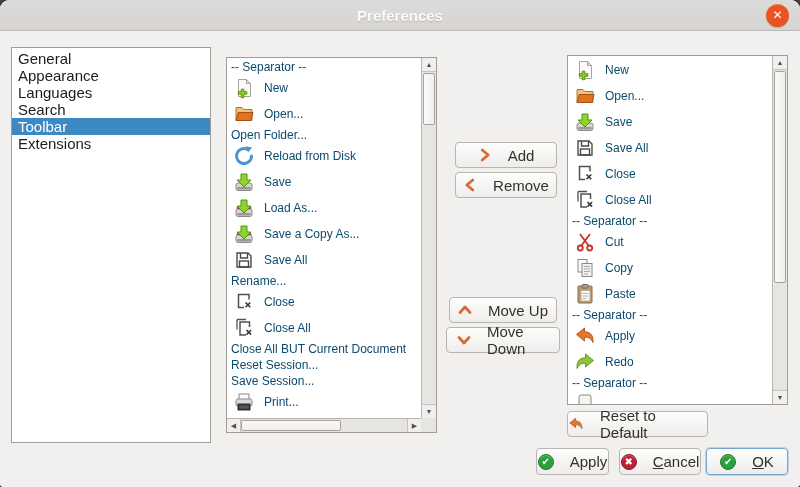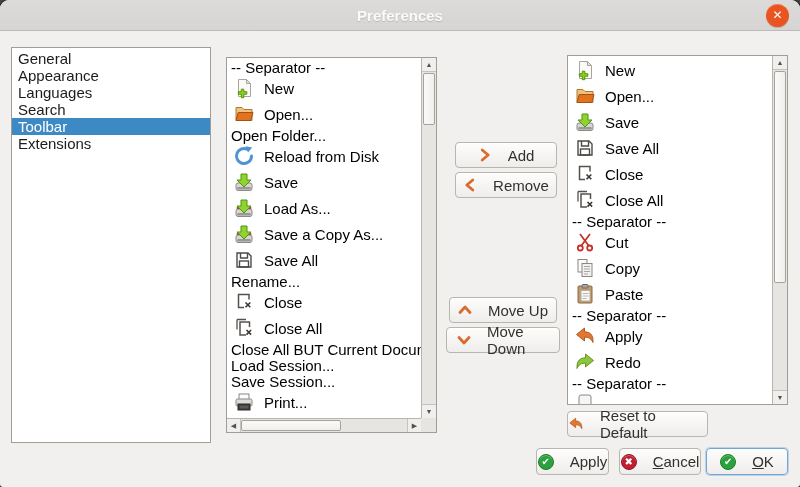--- a/index.html
+++ b/index.html
@@ -23,21 +23,21 @@
   .cat-item.selected{background:#3d89c3;color:#ffffff;}
   .mid-list{left:226px;top:57px;width:211px;height:376px;}
   .right-list{left:567px;top:55px;width:221px;height:350px;}
   .list-viewport{position:absolute;left:0;top:0;right:15px;bottom:0;overflow:hidden;padding-top:1px;}
   .mid-list .list-viewport{bottom:14px;}
   .row{display:flex;align-items:center;white-space:nowrap;}
   .icon-row{height:26px;}
   .text-row{height:16px;padding-left:4px;}
   .row-icon{width:22px;height:22px;margin:0 9px 0 6px;flex:none;}
   .row-icon svg{width:100%;height:100%;display:block;}
-  .row-label{font-size:15px;color:#000000;}
+  .row-label{font-size:12px;color:#0c4a6e;}
   
   .vscroll{position:absolute;top:0;bottom:0;right:0;width:15px;background:#e7e5e2;border-left:1px solid #b8b5b0;}
   .mid-list .vscroll{bottom:14px;}
   .sb-btn{position:absolute;left:0;width:14px;height:14px;background:#f1efed;color:#55524e;font-size:7px;
           display:flex;align-items:center;justify-content:center;cursor:pointer;}
   .sb-up{top:0;border-bottom:1px solid #c6c3be;}
   .sb-down{bottom:0;border-top:1px solid #c6c3be;}
   .sb-thumb{position:absolute;left:1px;right:1px;background:linear-gradient(90deg,#fbfaf9,#f1efec);
             border:1px solid #a6a39d;border-radius:2px;cursor:grab;}
   .hscroll{position:absolute;left:0;right:15px;bottom:0;height:14px;background:#e7e5e2;border-top:1px solid #b8b5b0;}
@@ -186,21 +186,21 @@
                 <path d="M16.5 10V5H7v13h6" stroke="#55524e" stroke-width="1.5"></path>
                 <path d="M13.5 13l4.6 4.6M18.1 13l-4.6 4.6" stroke="#3a3836" stroke-width="1.6"></path>
               </svg>
             </span>
             <span class="row-label">Close All</span>
           </div>
           <div class="row text-row">
             <span class="row-label">Close All BUT Current Document</span>
           </div>
           <div class="row text-row">
-            <span class="row-label">Load Session...</span>
+            <span class="row-label">Reset Session...</span>
           </div>
           <div class="row text-row">
             <span class="row-label">Save Session...</span>
           </div>
           <div class="row icon-row">
             <span class="row-icon">
               <svg viewBox="0 0 22 22">
                 <rect x="6" y="3" width="10" height="6.5" fill="#fcfcfb" stroke="#8a8885"></rect>
                 <rect x="3" y="8" width="16" height="7" rx="1.5" fill="#dedcd9" stroke="#8a8885"></rect>
                 <rect x="5" y="13" width="12" height="6" fill="#3c3a38" stroke="#2c2a28"></rect>

